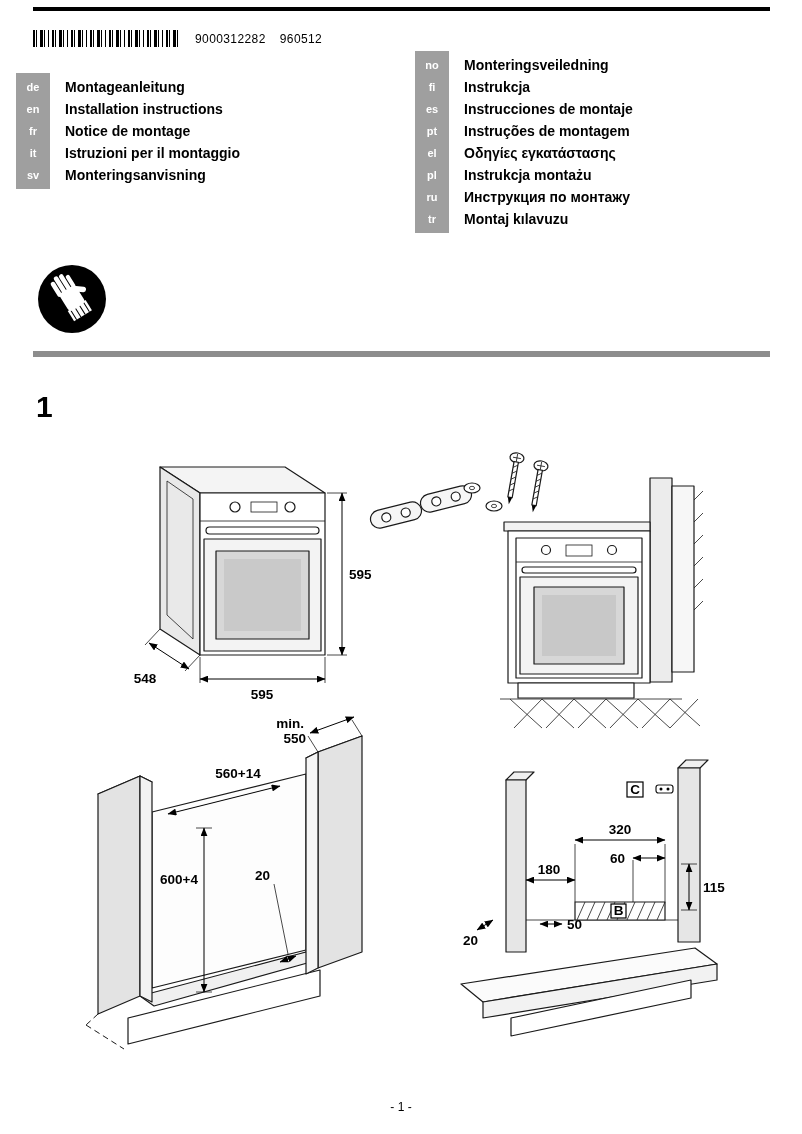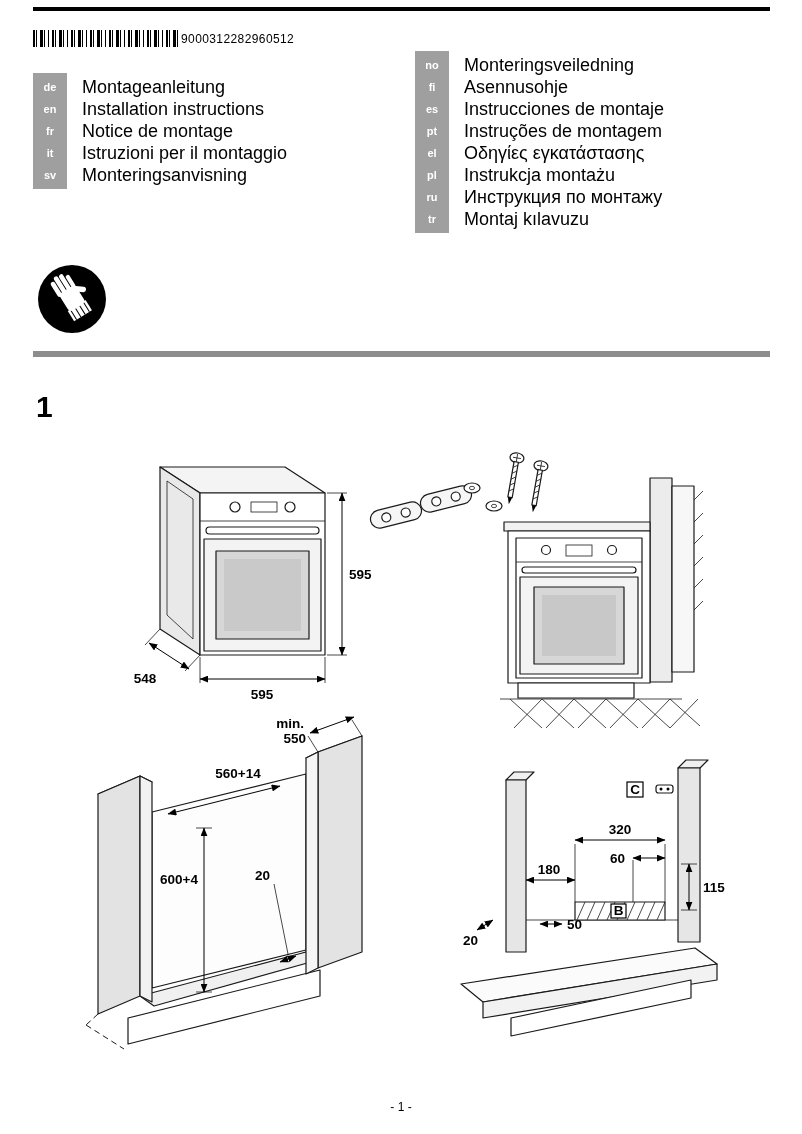--- a/index.html
+++ b/index.html
@@ -1,32 +1,32 @@
 <!DOCTYPE html>
 <html><head>
 <meta charset="utf-8">
 <style>
   *{margin:0;padding:0;box-sizing:border-box}
   html,body{background:#fff}
   .page{position:relative;width:802px;height:1134px;background:#fff;overflow:hidden;
         font-family:"Liberation Sans",sans-serif;color:#000}
   .rule-top{position:absolute;left:33px;top:7px;width:737px;height:4px;background:#000}
   .rule-mid{position:absolute;left:33px;top:351px;width:737px;height:6px;background:#8d8d8d}
-  .codeline{position:absolute;left:33px;top:30px;display:flex;align-items:center;}
+  .codeline{position:absolute;left:33px;top:30px;display:flex;align-items:center;gap:14px}
   .codeline .num{font-size:12px;letter-spacing:.4px}
   .barcode{width:148px;height:17px;
     background:repeating-linear-gradient(90deg,#000 0 2px,#fff 2px 3px,#000 3px 4px,#fff 4px 7px,
       #000 7px 10px,#fff 10px 11px,#000 11px 12px,#fff 12px 15px,#000 15px 16px,#fff 16px 19px)}
   .langcol{position:absolute;display:flex;flex-direction:column}
-  .langcol.left{left:33px;top:76px}
+  .langcol.left{left:16px;top:76px}
   .langcol.right{left:415px;top:54px}
   .lrow{display:flex;align-items:center;height:22px}
   .lcode{width:34px;height:28px;background:#9f9f9f;color:#fff;font-size:11px;font-weight:bold;
          display:flex;align-items:center;justify-content:center;margin-right:15px;flex:0 0 auto}
-  .ltitle{font-size:18px;font-weight:normal;white-space:nowrap}
+  .ltitle{font-size:14px;font-weight:bold;white-space:nowrap}
   .glove{position:absolute;left:35px;top:262px}
   .fig-num{position:absolute;left:36px;top:390px;font-size:30px;font-weight:bold}
   .drawing{position:absolute}
   .pageno{position:absolute;left:0;top:1100px;width:100%;text-align:center;font-size:12px}
   svg text.dim{font-family:"Liberation Sans",sans-serif;font-size:13.5px;font-weight:bold;fill:#000}
   svg .ln{stroke:#1a1a1a;stroke-width:1.2;stroke-linejoin:round}
   svg .thin{stroke:#1a1a1a;stroke-width:.8;fill:none}
   svg .dimln{stroke:#000;stroke-width:1;fill:none}
   svg .dash{stroke:#1a1a1a;stroke-width:1;fill:none;stroke-dasharray:6 4}
 </style>
@@ -66,21 +66,21 @@
       </div>
   </div>
 
   <div class="langcol right">
     <div class="lrow">
       <span class="lcode">no</span>
       <span class="ltitle">Monteringsveiledning</span>
       </div>
     <div class="lrow">
       <span class="lcode">fi</span>
-      <span class="ltitle">Asennusohje</span>
+      <span class="ltitle">Instrukcja</span>
       </div>
     <div class="lrow">
       <span class="lcode">es</span>
       <span class="ltitle">Instrucciones de montaje</span>
       </div>
     <div class="lrow">
       <span class="lcode">pt</span>
       <span class="ltitle">Instruções de montagem</span>
       </div>
     <div class="lrow">

